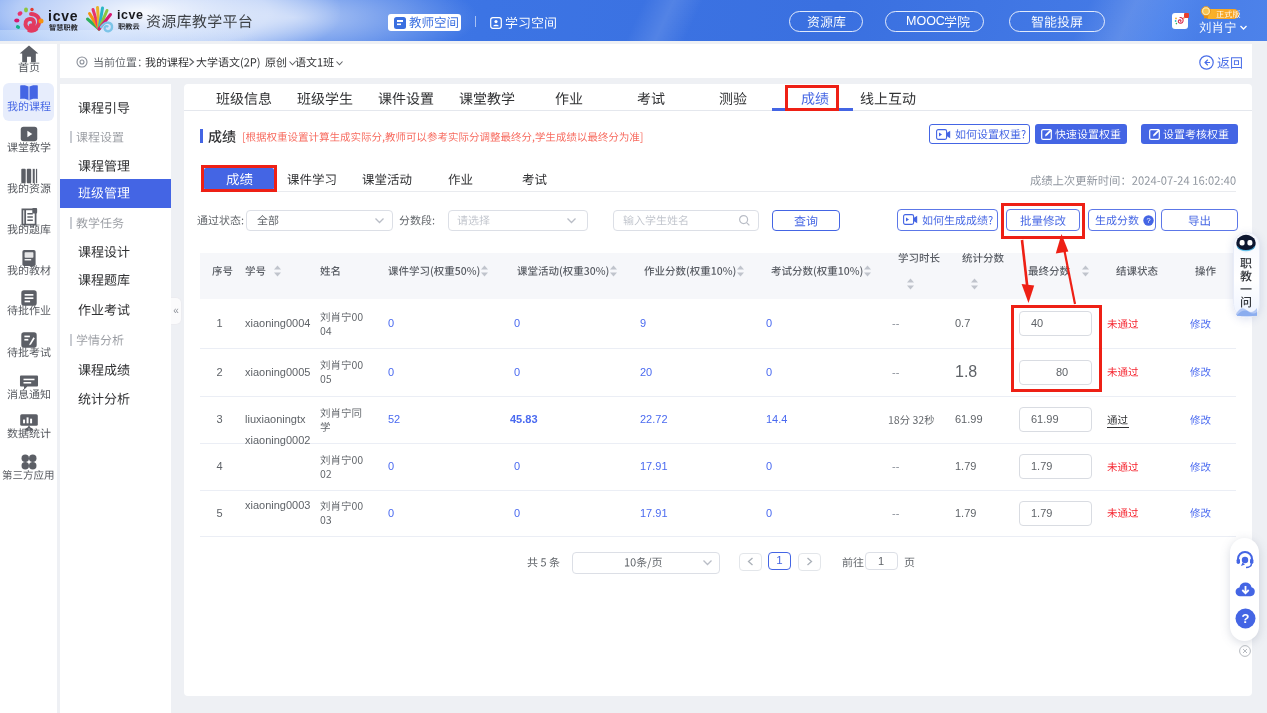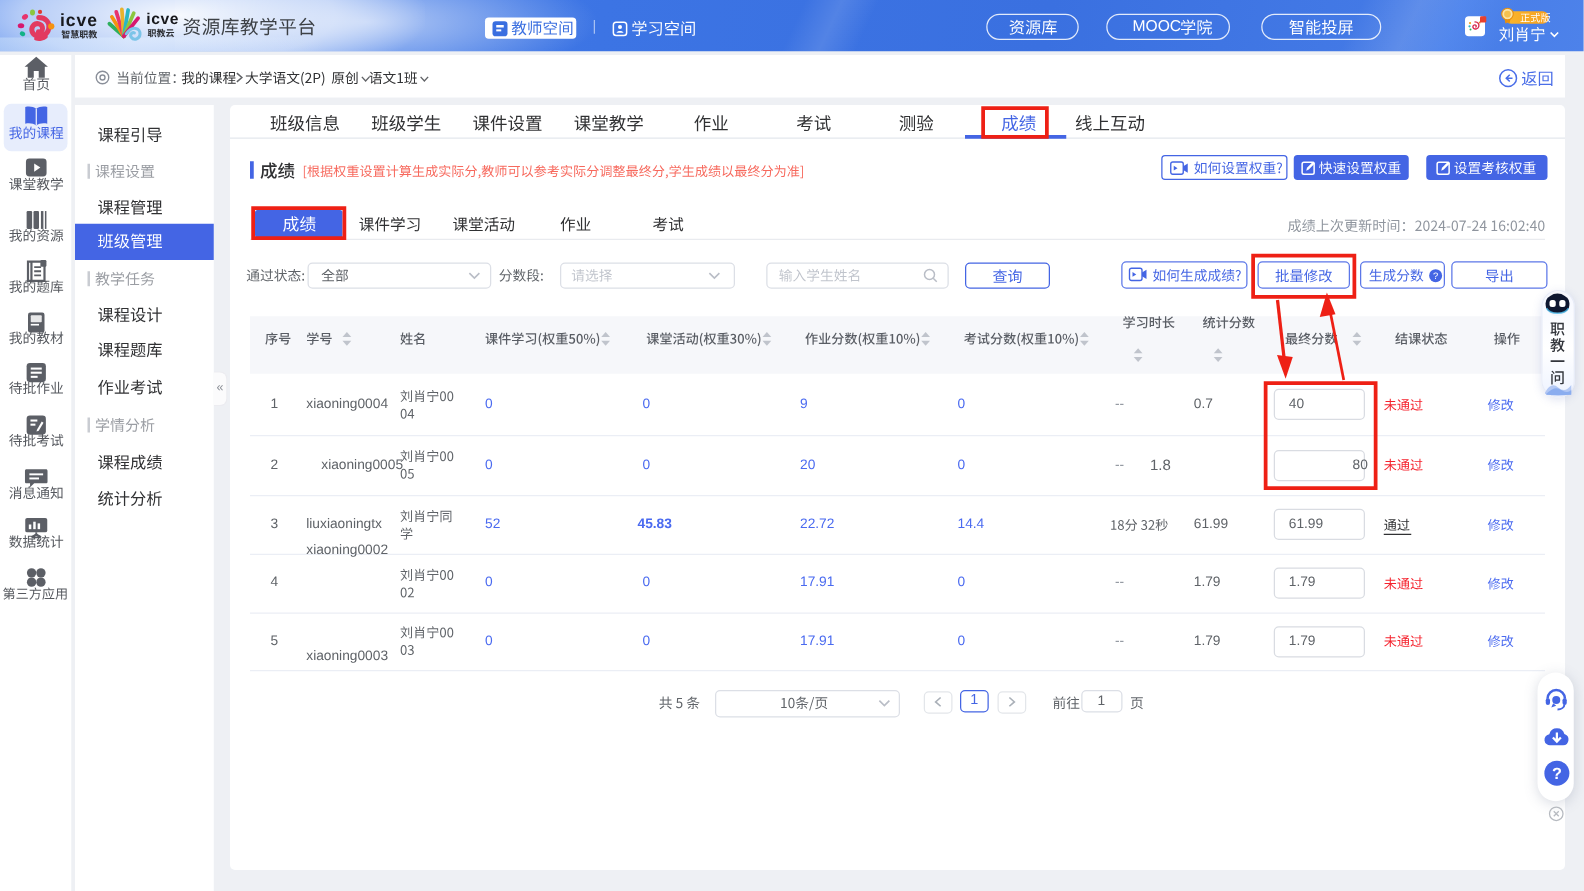--- a/index.html
+++ b/index.html
@@ -988,44 +988,44 @@
         <use href="#g85" x="2000"></use>
       </g>
     </svg>
     <svg class="t" style="left:1190.0px;top:315.6px;width:21.0px;height:15.8px">
       <g fill="#4a6af0" transform="translate(0,11.86) scale(0.0105,-0.0105)">
         <use href="#g95" x="0"></use>
         <use href="#g96" x="1000"></use>
       </g>
     </svg>
     <div class="a" style="font-size:11px;color:#5f6368;font-weight:400;line-height:16.5px;left:209.5px;top:363.8px;width:20px;text-align:center;">2</div>
-    <div class="a" style="font-size:11px;color:#5f6368;font-weight:400;line-height:16.5px;left:257px;top:363.8px;">xiaoning0005</div>
+    <div class="a" style="font-size:11px;color:#5f6368;font-weight:400;line-height:16.5px;left:245.0px;top:363.8px;">xiaoning0005</div>
     <svg class="t" style="left:320.0px;top:357.1px;width:43.2px;height:15.8px">
       <g fill="#5f6368" transform="translate(0,11.86) scale(0.0105,-0.0105)">
         <use href="#g18" x="0"></use>
         <use href="#g19" x="1000"></use>
         <use href="#g1a" x="2000"></use>
         <use href="#g7e" x="3000"></use>
         <use href="#g7e" x="3555"></use>
       </g>
     </svg>
     <svg class="t" style="left:320.0px;top:371.1px;width:11.7px;height:15.8px">
       <g fill="#5f6368" transform="translate(0,11.86) scale(0.0105,-0.0105)">
         <use href="#g7e" x="0"></use>
         <use href="#gbd" x="555"></use>
       </g>
     </svg>
     <div class="a" style="font-size:11px;color:#4a6af0;font-weight:400;line-height:16.5px;left:388.0px;top:363.8px;">0</div>
     <div class="a" style="font-size:11px;color:#4a6af0;font-weight:400;line-height:16.5px;left:514.0px;top:363.8px;">0</div>
     <div class="a" style="font-size:11px;color:#4a6af0;font-weight:400;line-height:16.5px;left:640.0px;top:363.8px;">20</div>
     <div class="a" style="font-size:11px;color:#4a6af0;font-weight:400;line-height:16.5px;left:766.0px;top:363.8px;">0</div>
     <div class="a" style="font-size:11px;color:#8a9099;font-weight:400;line-height:16.5px;left:892.0px;top:363.8px;">--</div>
-    <div class="a" style="font-size:12px;color:#5f6368;font-weight:400;line-height:16.5px;left:920px;top:363.8px;">1.8</div>
+    <div class="a" style="font-size:16px;color:#5f6368;font-weight:400;line-height:16.5px;left:955.0px;top:363.8px;">1.8</div>
     <div class="a" style="left:1019px;top:359.5px;width:73px;height:25px;border:1px solid #d9dce2;border-radius:4px;background:#fff;"></div>
-    <div class="a" style="font-size:11px;color:#5f6368;font-weight:400;line-height:16.5px;left:1082px;top:363.8px;">80</div>
+    <div class="a" style="font-size:11px;color:#5f6368;font-weight:400;line-height:16.5px;left:1056px;top:363.8px;">80</div>
     <svg class="t" style="left:1107.0px;top:364.1px;width:31.5px;height:15.8px">
       <g fill="#f5222d" transform="translate(0,11.86) scale(0.0105,-0.0105)">
         <use href="#gbc" x="0"></use>
         <use href="#g2c" x="1000"></use>
         <use href="#g85" x="2000"></use>
       </g>
     </svg>
     <svg class="t" style="left:1190.0px;top:364.1px;width:21.0px;height:15.8px">
       <g fill="#4a6af0" transform="translate(0,11.86) scale(0.0105,-0.0105)">
         <use href="#g95" x="0"></use>
@@ -1109,21 +1109,21 @@
         <use href="#g85" x="2000"></use>
       </g>
     </svg>
     <svg class="t" style="left:1190.0px;top:458.6px;width:21.0px;height:15.8px">
       <g fill="#4a6af0" transform="translate(0,11.86) scale(0.0105,-0.0105)">
         <use href="#g95" x="0"></use>
         <use href="#g96" x="1000"></use>
       </g>
     </svg>
     <div class="a" style="font-size:11px;color:#5f6368;font-weight:400;line-height:16.5px;left:209.5px;top:504.8px;width:20px;text-align:center;">5</div>
-    <div class="a" style="font-size:11px;color:#5f6368;font-weight:400;line-height:16.5px;left:245.0px;top:517px;">xiaoning0003</div>
+    <div class="a" style="font-size:11px;color:#5f6368;font-weight:400;line-height:16.5px;left:245.0px;top:497px;">xiaoning0003</div>
     <svg class="t" style="left:320.0px;top:498.1px;width:43.2px;height:15.8px">
       <g fill="#5f6368" transform="translate(0,11.86) scale(0.0105,-0.0105)">
         <use href="#g18" x="0"></use>
         <use href="#g19" x="1000"></use>
         <use href="#g1a" x="2000"></use>
         <use href="#g7e" x="3000"></use>
         <use href="#g7e" x="3555"></use>
       </g>
     </svg>
     <svg class="t" style="left:320.0px;top:512.1px;width:11.7px;height:15.8px">

